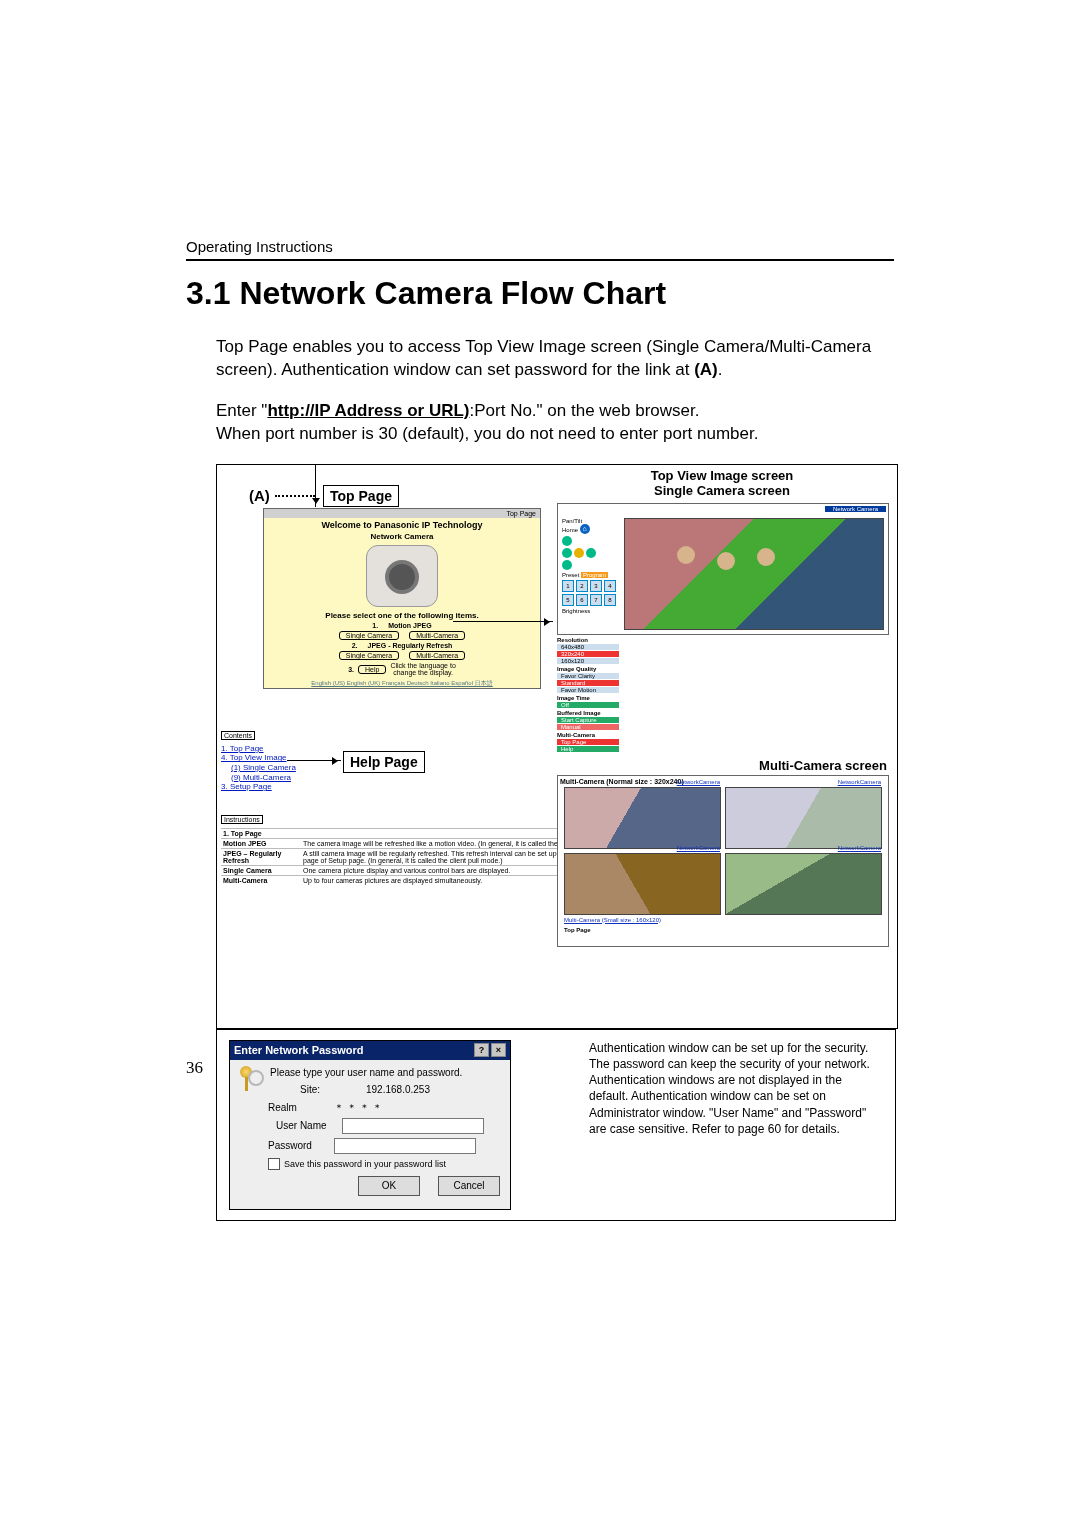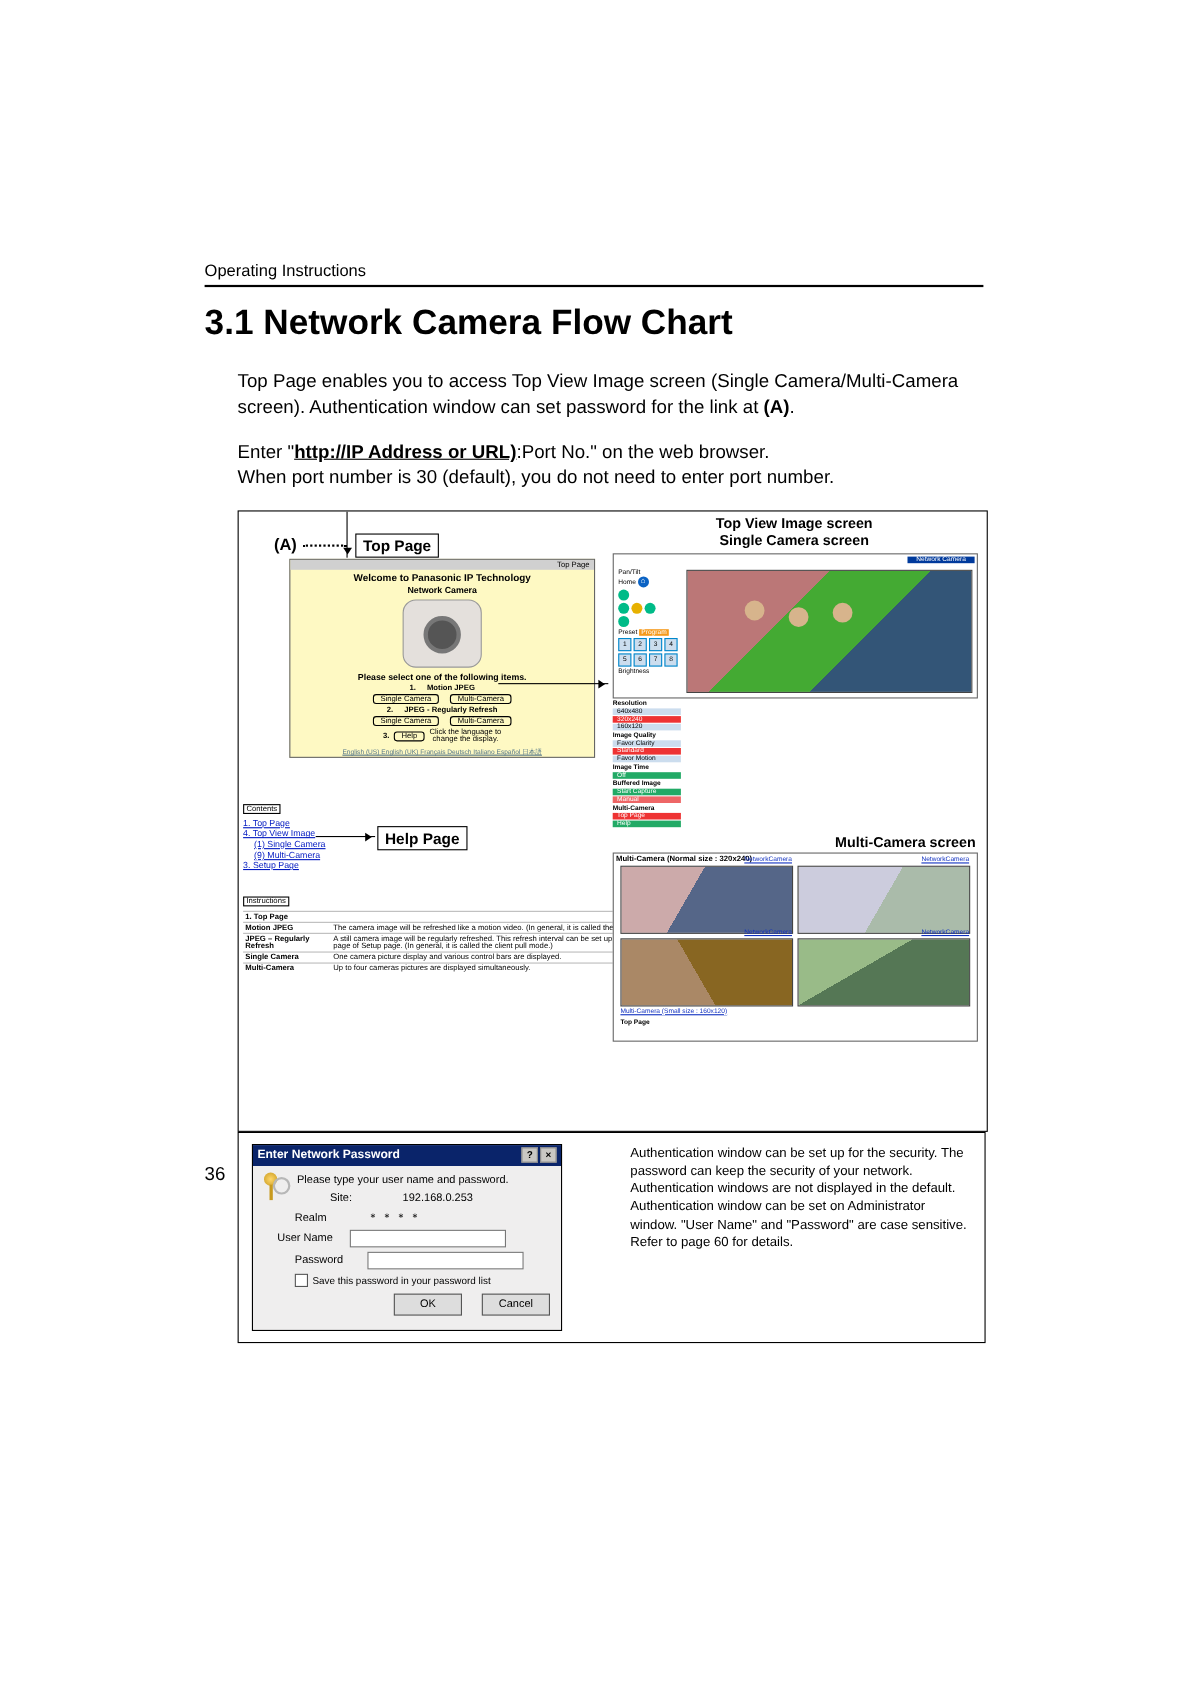--- a/index.html
+++ b/index.html
@@ -159,21 +159,21 @@
   .arrow-h::after{content:"";position:absolute;right:-1px;top:-4px;
     border:4px solid transparent;border-left:6px solid #000;}
 
   
   .auth-title{
     font-size:16px;font-weight:bold;
     margin:14px 0 8px 200px;
   }
   .auth-wrap{
     margin-left:30px;border:1px solid #000;width:680px;height:192px;
-    display:flex;gap:14px;padding:10px 12px;box-sizing:border-box;
+    display:flex;gap:30px;padding:10px 12px;box-sizing:border-box;
     font-size:16px;line-height:1.35;
   }
   .auth-dialog{
     width:280px;border:1px solid #000;background:#efeeee;font-size:10px;
     position:relative;
   }
   .dlg-title{
     background:linear-gradient(#0a246a,#0a246a);color:#fff;font-weight:bold;
     font-size:11px;padding:2px 4px;display:flex;justify-content:space-between;
     align-items:center;
@@ -194,21 +194,21 @@
     border:2px solid #b7b7b7;}
   .dlg-msg{margin:6px 6px 2px 40px;}
   .chk{display:flex;align-items:center;margin:2px 6px 6px 38px;font-size:9px;}
   .chk .box{width:10px;height:10px;border:1px solid #555;margin-right:4px;background:#fff;}
   .dlg-btns{display:flex;justify-content:flex-end;gap:18px;margin:6px 10px 8px;}
   .winbtn{border:1px solid #555;background:#ddd;font-size:10px;width:60px;height:18px;
     display:flex;align-items:center;justify-content:center;}
 
   .auth-text{flex:1;font-size:12px;margin-left:48px;}
   .page-num{
-    position:absolute;left:186px;bottom:450px;font-size:17px;
+    position:absolute;left:186px;bottom:450px;font-size:17px;font-family:Liberation Serif, serif;
   }
 </style>
 </head>
 <body>
 
 <div class="page">
   <div class="running-head">Operating Instructions</div>
   <hr class="rule">
 
   <h1 class="section-title">3.1   Network Camera Flow Chart</h1>
@@ -401,21 +401,21 @@
       <div class="dlg-msg">Please type your user name and password.</div>
       <div class="dlg-row">
           <span class="lab" style="margin-left:32px;">Site:</span>
           <span class="val">192.168.0.253</span>
         </div>
       <div class="dlg-row">
           <span class="lab" style="margin-left:32px;">Realm</span>
           <span class="val">＊ ＊ ＊ ＊</span>
         </div>
       <div class="dlg-row">
-          <span class="lab" style="margin-left:16px;">User Name</span>
+          <span class="lab" style="margin-left:40px;">User Name</span>
           <span class="inp"></span>
         </div>
       <div class="dlg-row">
           <span class="lab" style="margin-left:32px;">Password</span>
           <span class="inp"></span>
         </div>
       <div class="chk">
           <span class="box"></span>
           <span>Save this password in your password list</span>
         </div>

